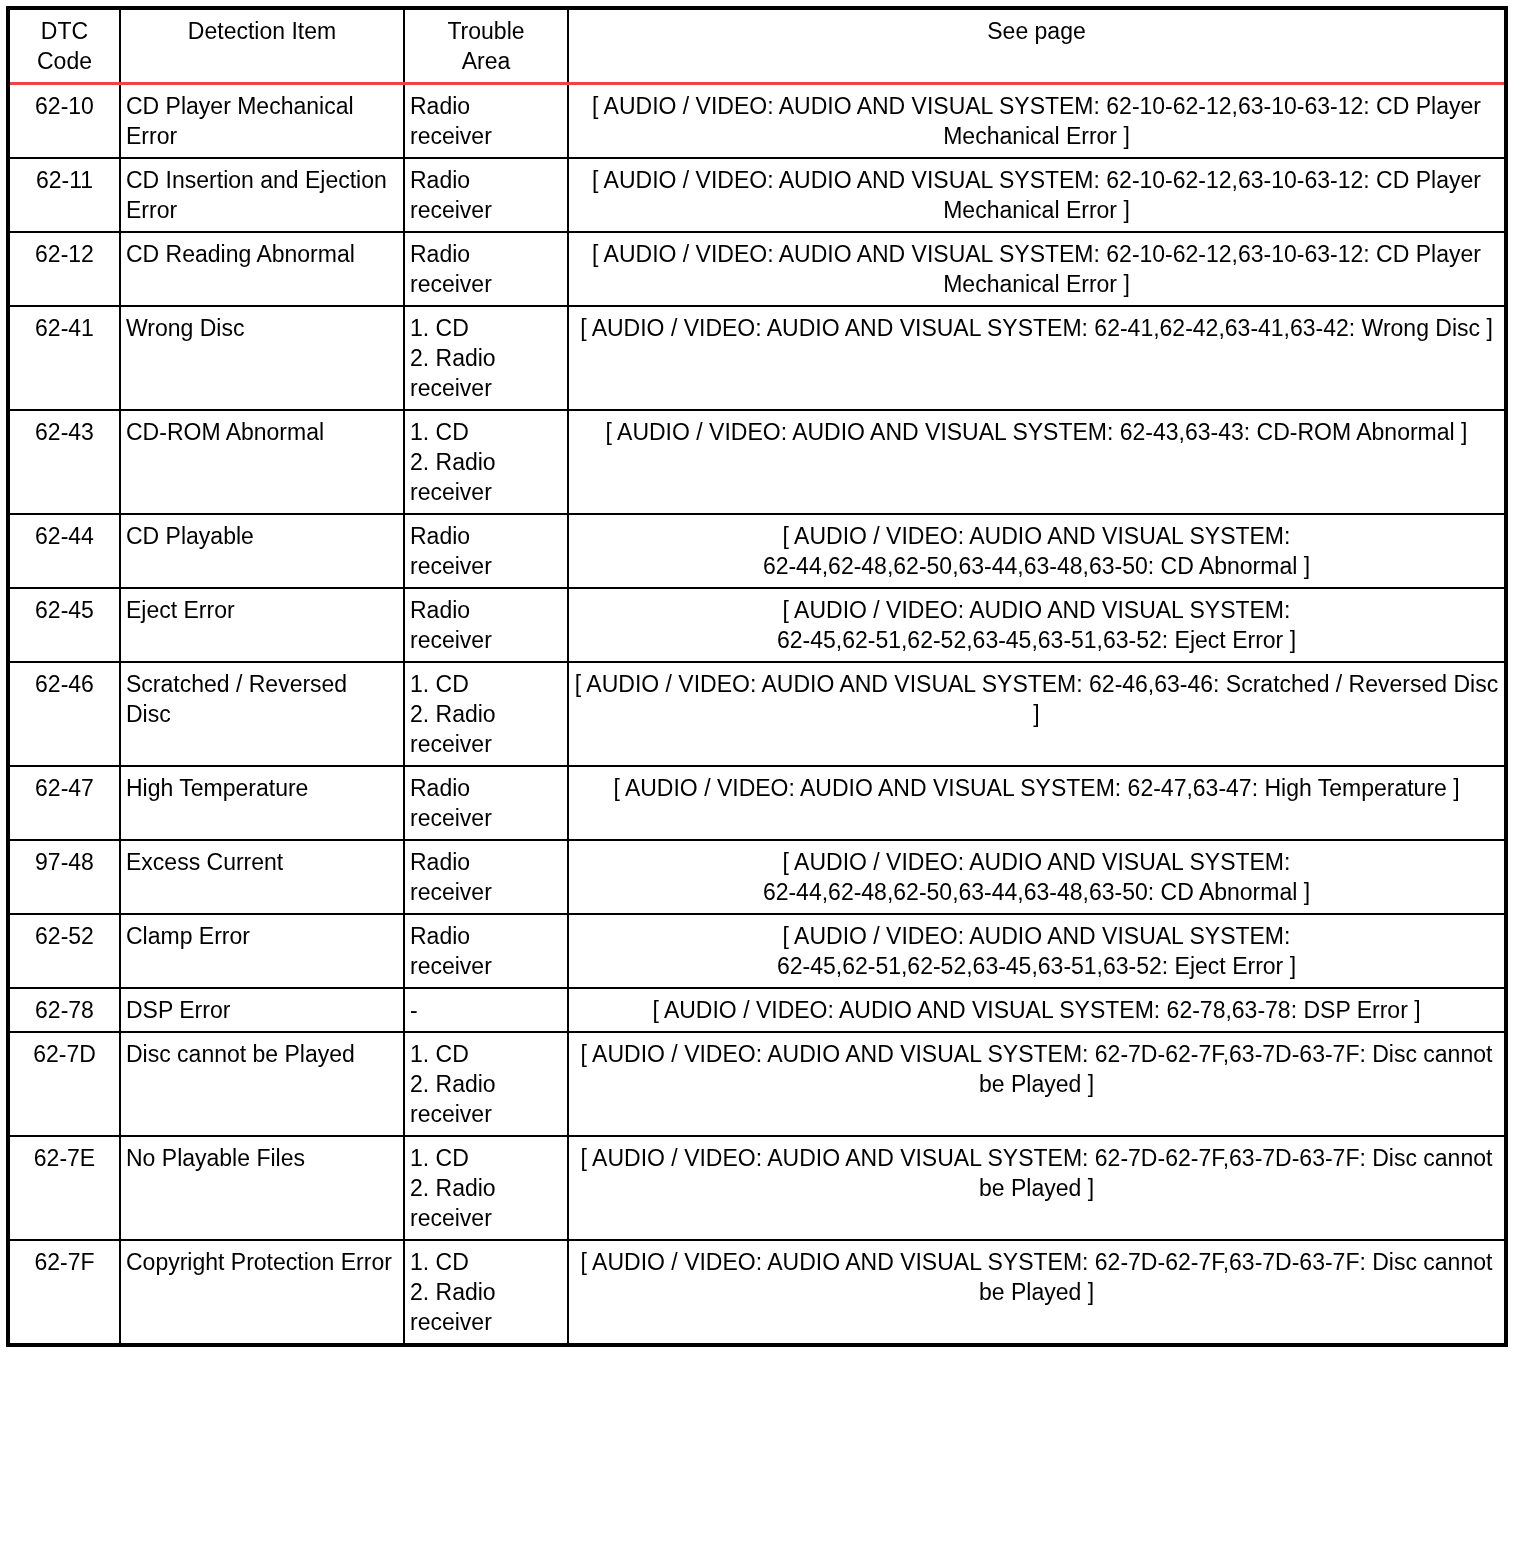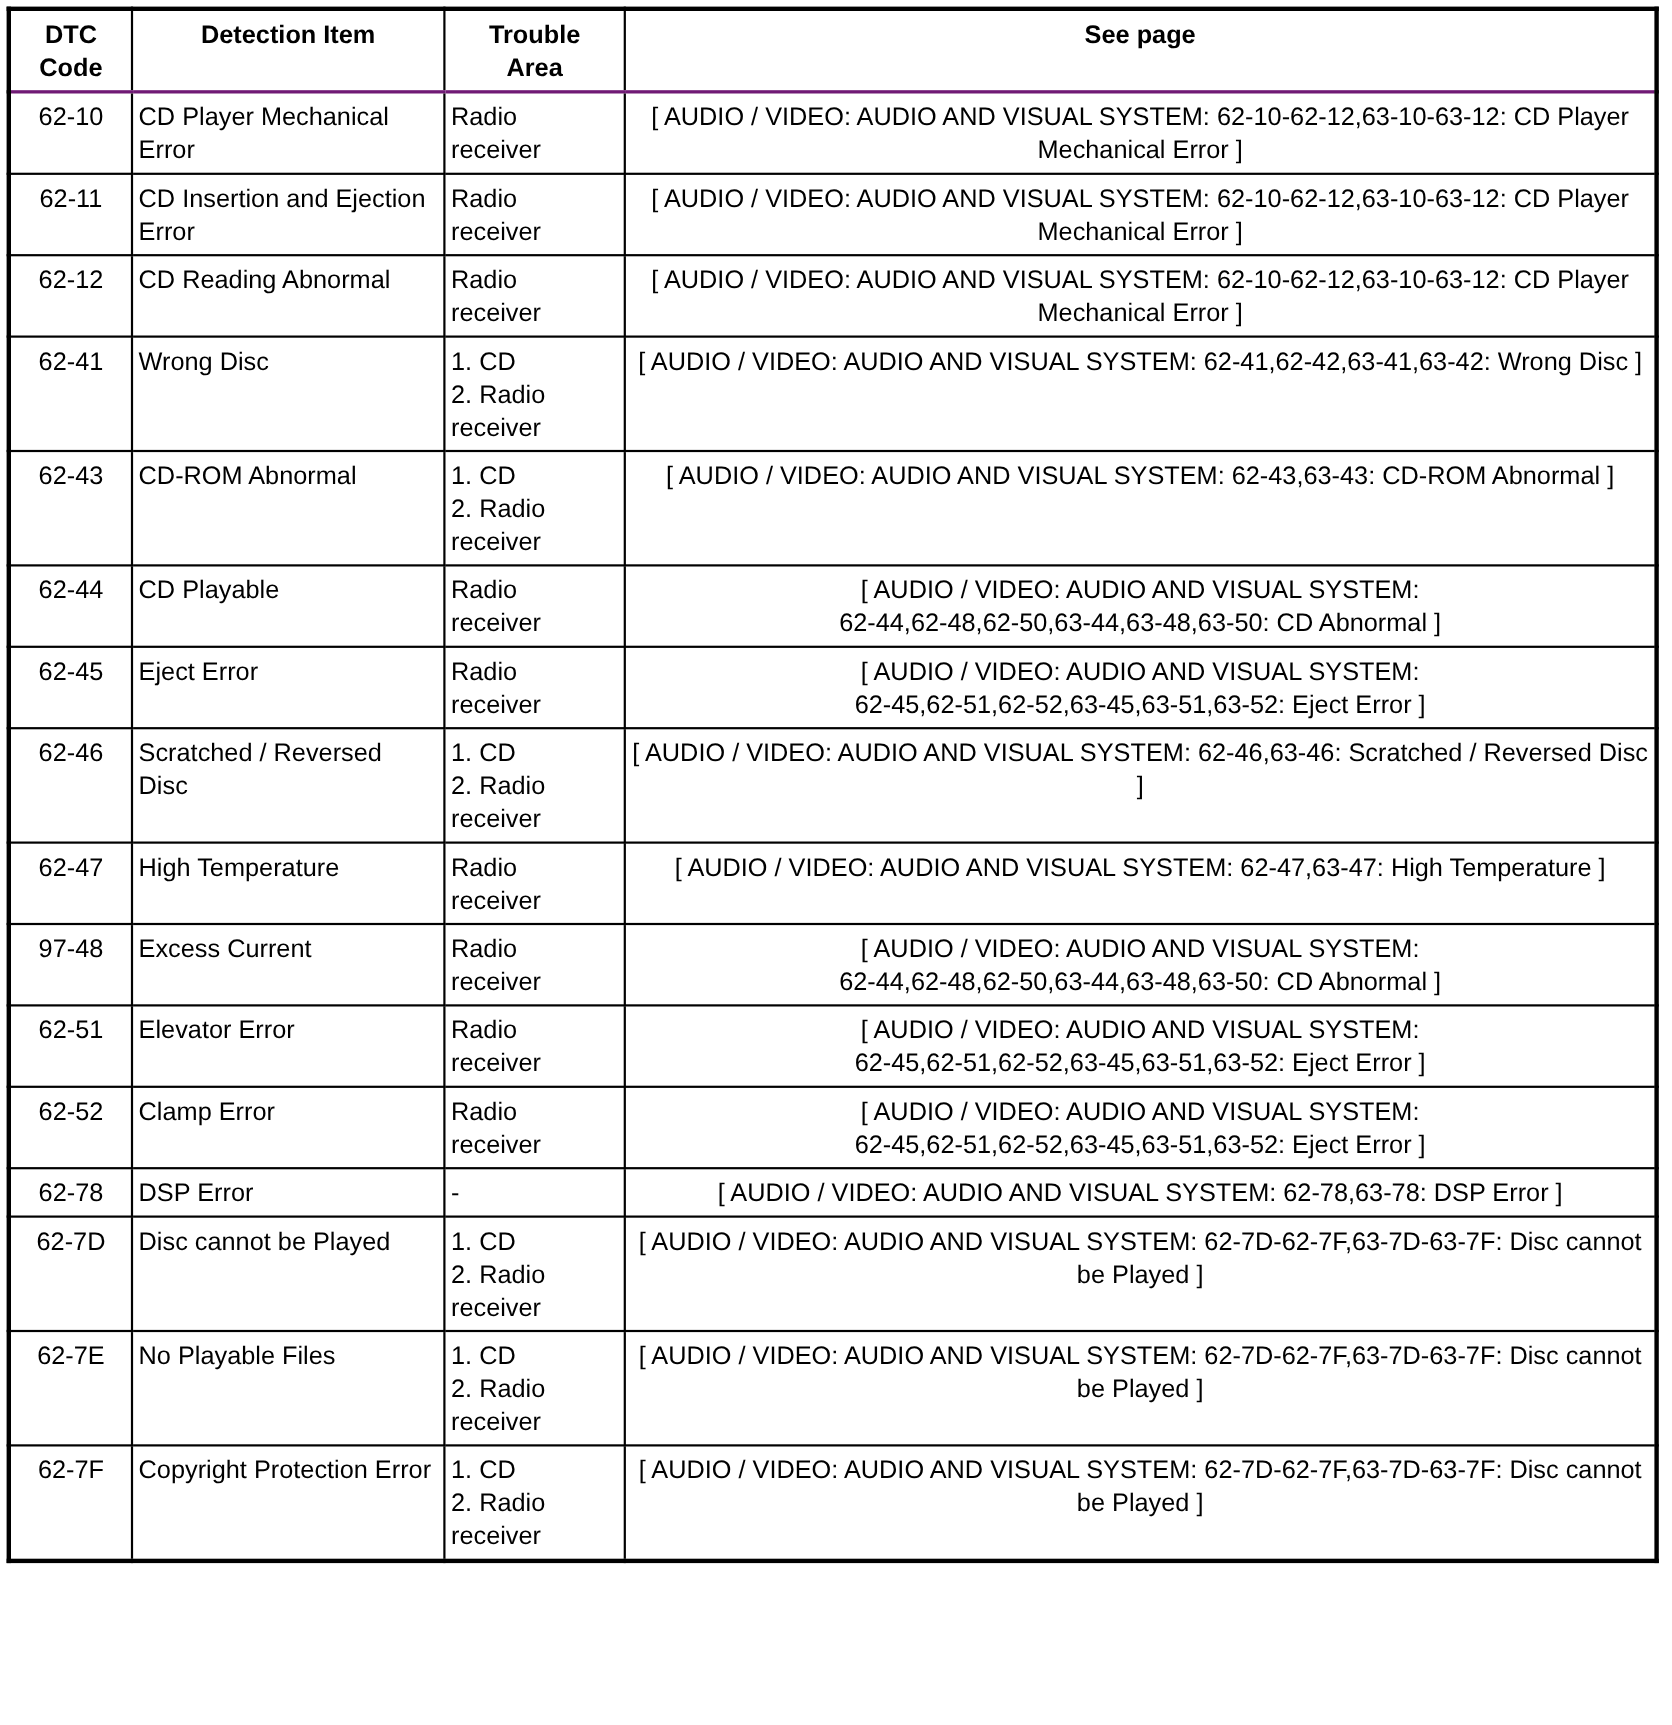--- a/index.html
+++ b/index.html
@@ -15,23 +15,23 @@
     color: #000;
     table-layout: fixed;
   }
   table.dtc th, table.dtc td {
     border: 2px solid #000;
     vertical-align: top;
     padding: 6px 5px 6px 5px;
     white-space: pre-line;
   }
   table.dtc thead th {
-    font-weight: bold;
+    font-weight: normal;
     text-align: center;
-    border-bottom: 3px solid #701a75;
+    border-bottom: 3px solid #ef4444;
     height: 58px;
     padding-top: 6px;
   }
   td.code { text-align: center; }
   td.item { text-align: left; }
   td.area { text-align: left; }
   td.see { text-align: center; font-weight: normal; padding-left: 10px; padding-right: 10px; }
   col.c1 { width: 112px; }
   col.c2 { width: 284px; }
   col.c3 { width: 164px; }
@@ -128,28 +128,20 @@
       </tr>
       <tr>
         <td class="code">97-48</td>
         <td class="item">Excess Current</td>
         <td class="area">Radio
 receiver</td>
         <td class="see">[ AUDIO / VIDEO: AUDIO AND VISUAL SYSTEM:
 62-44,62-48,62-50,63-44,63-48,63-50: CD Abnormal ]</td>
       </tr>
       <tr>
-        <td class="code">62-51</td>
-        <td class="item">Elevator Error</td>
-        <td class="area">Radio
-receiver</td>
-        <td class="see">[ AUDIO / VIDEO: AUDIO AND VISUAL SYSTEM:
-62-45,62-51,62-52,63-45,63-51,63-52: Eject Error ]</td>
-      </tr>
-      <tr>
         <td class="code">62-52</td>
         <td class="item">Clamp Error</td>
         <td class="area">Radio
 receiver</td>
         <td class="see">[ AUDIO / VIDEO: AUDIO AND VISUAL SYSTEM:
 62-45,62-51,62-52,63-45,63-51,63-52: Eject Error ]</td>
       </tr>
       <tr>
         <td class="code">62-78</td>
         <td class="item">DSP Error</td>

